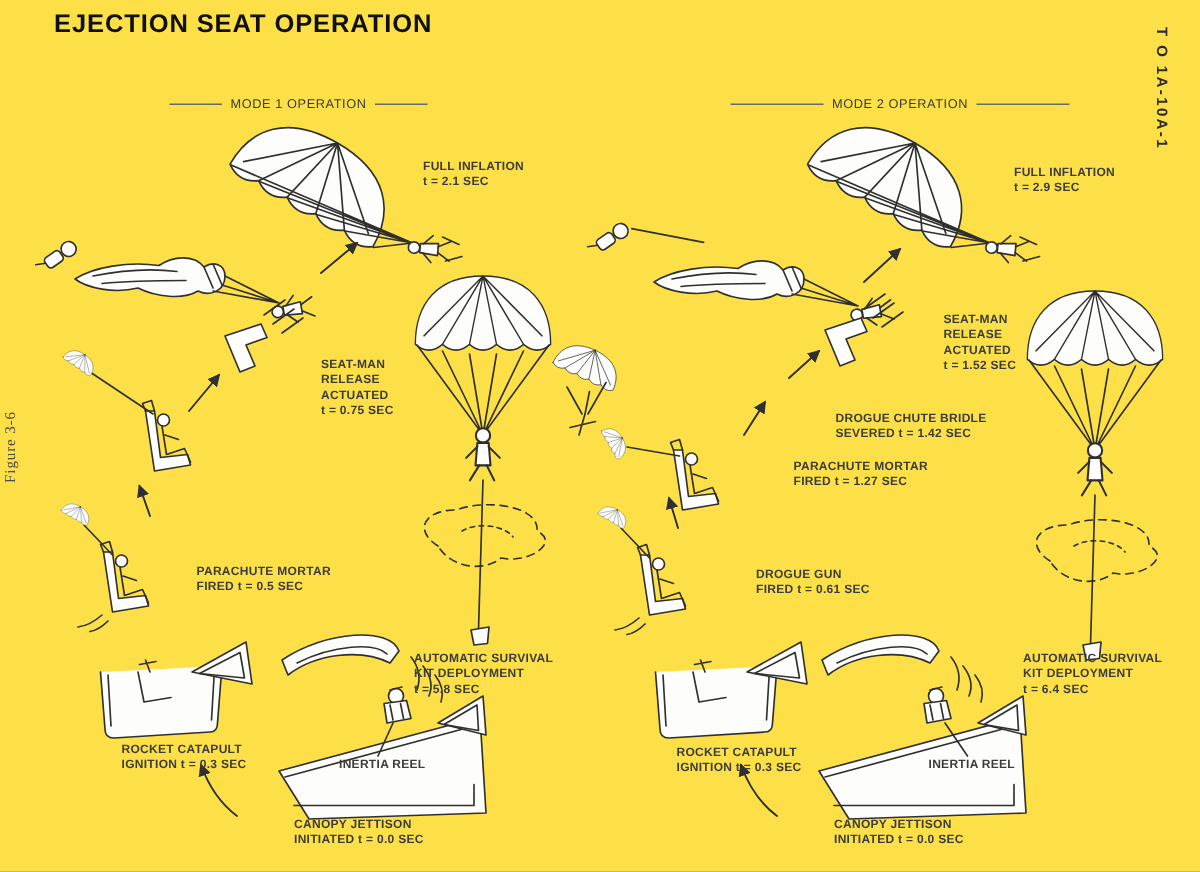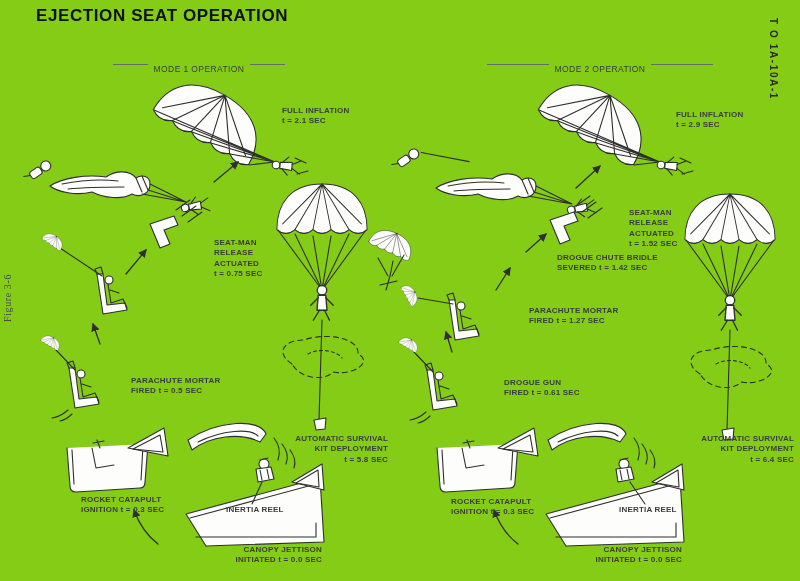--- a/index.html
+++ b/index.html
@@ -1,26 +1,26 @@
 <!DOCTYPE html>
 <html><head>
 <meta charset="utf-8">
 <style>
   *{margin:0;padding:0;box-sizing:border-box}
   html,body{background:#9a9a9a}
-  .page{position:relative;width:800px;height:581px;background:#84cc16;overflow:hidden;
+  .page{position:relative;width:800px;height:581px;background:#fde047;overflow:hidden;
         font-family:"Liberation Sans",sans-serif;color:#222}
   .title{position:absolute;left:36px;top:6px;font-size:17px;font-weight:bold;
          letter-spacing:.6px;color:#101010}
-  .hdr{position:absolute;display:flex;align-items:flex-start;gap:6px;font-size:8.5px;
+  .hdr{position:absolute;display:flex;align-items:center;gap:6px;font-size:8.5px;
        letter-spacing:.4px;color:#3a3a3a;white-space:nowrap}
   .hdr .rule{flex:1;border-top:1px solid #6a6a6a;height:0}
   .lbl{position:absolute;font-size:8px;line-height:1.3;letter-spacing:.2px;
        white-space:pre-line;color:#3c3c3c;font-weight:700}
-  .ctr{text-align:right}
+  .ctr{text-align:left}
   .vr{position:absolute;writing-mode:vertical-rl;font-size:10px;letter-spacing:1.6px;
       color:#2a2a2a;font-weight:600}
   .vl{position:absolute;writing-mode:vertical-rl;transform:rotate(180deg);
       font-family:"Liberation Serif",serif;font-size:10px;color:#4a4a4a;letter-spacing:.6px}
   svg.art{position:absolute;left:0;top:0;stroke:#2f2f2f;stroke-width:1.1;fill:none;
           stroke-linecap:round;stroke-linejoin:round}
   .fw{fill:#fdfdfb}
   .arr{stroke-width:1.3}
 </style>
 </head>
@@ -231,21 +231,21 @@
   <div class="lbl ctr" style="left:276px;top:434px;width:112px">AUTOMATIC SURVIVAL
 KIT DEPLOYMENT
 t = 5.8 SEC</div>
 
   <div class="lbl" style="left:676px;top:110px">FULL INFLATION
 t = 2.9 SEC</div>
   <div class="lbl" style="left:629px;top:208px">SEAT-MAN
 RELEASE
 ACTUATED
 t = 1.52 SEC</div>
-  <div class="lbl" style="left:557px;top:253px">DROGUE CHUTE BRIDLE
+  <div class="lbl" style="left:557px;top:274px">DROGUE CHUTE BRIDLE
 SEVERED t = 1.42 SEC</div>
   <div class="lbl" style="left:529px;top:306px">PARACHUTE MORTAR
 FIRED t = 1.27 SEC</div>
   <div class="lbl" style="left:504px;top:378px">DROGUE GUN
 FIRED t = 0.61 SEC</div>
   <div class="lbl" style="left:451px;top:497px">ROCKET CATAPULT
 IGNITION t = 0.3 SEC</div>
   <div class="lbl" style="left:619px;top:505px">INERTIA REEL</div>
   <div class="lbl ctr" style="left:556px;top:545px;width:126px">CANOPY JETTISON
 INITIATED t = 0.0 SEC</div>

